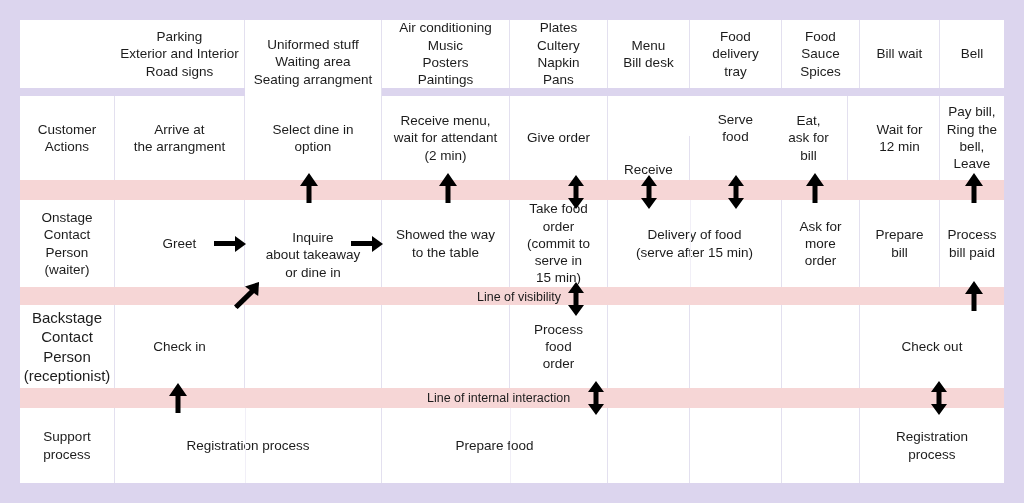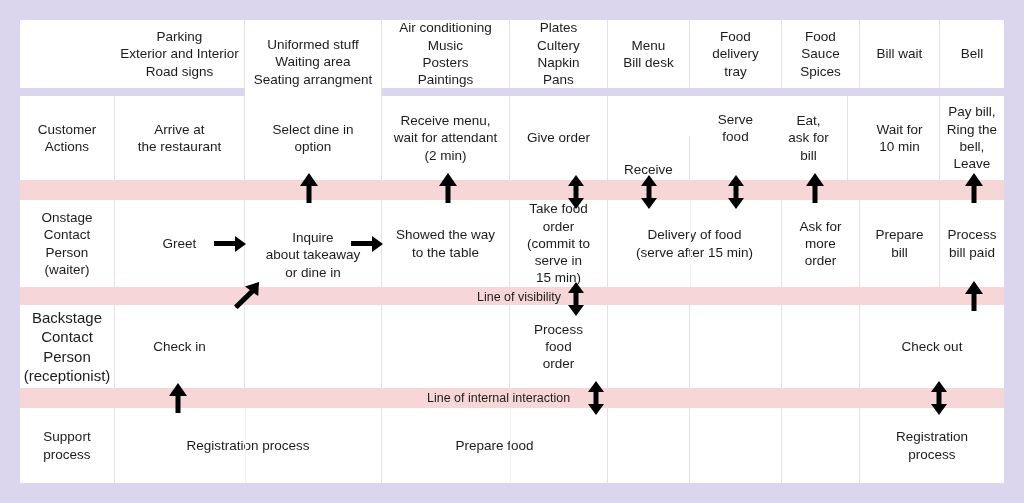--- a/index.html
+++ b/index.html
@@ -124,21 +124,21 @@
   </div>
 
   <div class="rowbg" style="top:96px;height:84px;"></div>
 
   <div class="cell rowlabel" style="left:20px;top:96px;width:95px;height:84px;">
     <span class="t">Customer
 Actions</span>
   </div>
   <div class="cell" style="left:115px;top:96px;width:130px;height:84px;">
     <span class="t">Arrive at
-the restaurant</span>
+the arrangment</span>
   </div>
   <div class="cell" style="left:245px;top:96px;width:137px;height:84px;">
     <span class="t">Select dine in
 option</span>
   </div>
   <div class="cell" style="left:382px;top:96px;width:128px;height:84px;">
     <span class="t">Receive menu,
 wait for attendant
 (2 min)</span>
   </div>
@@ -153,21 +153,21 @@
     <span class="t">Serve
 food</span>
   </div>
   <div class="cell" style="left:770px;top:96px;width:78px;height:84px;">
     <span class="t">Eat,
 ask for
 bill</span>
   </div>
   <div class="cell" style="left:860px;top:96px;width:80px;height:84px;">
     <span class="t">Wait for
-10 min</span>
+12 min</span>
   </div>
   <div class="cell nodiv" style="left:940px;top:96px;width:64px;height:84px;">
     <span class="t">Pay bill,
 Ring the
 bell,
 Leave</span>
   </div>
 
   <div class="band" style="top:180px;height:20px;"></div>
   <div class="band-label" style="left:466px;top:201px;">Line of interaction</div>

